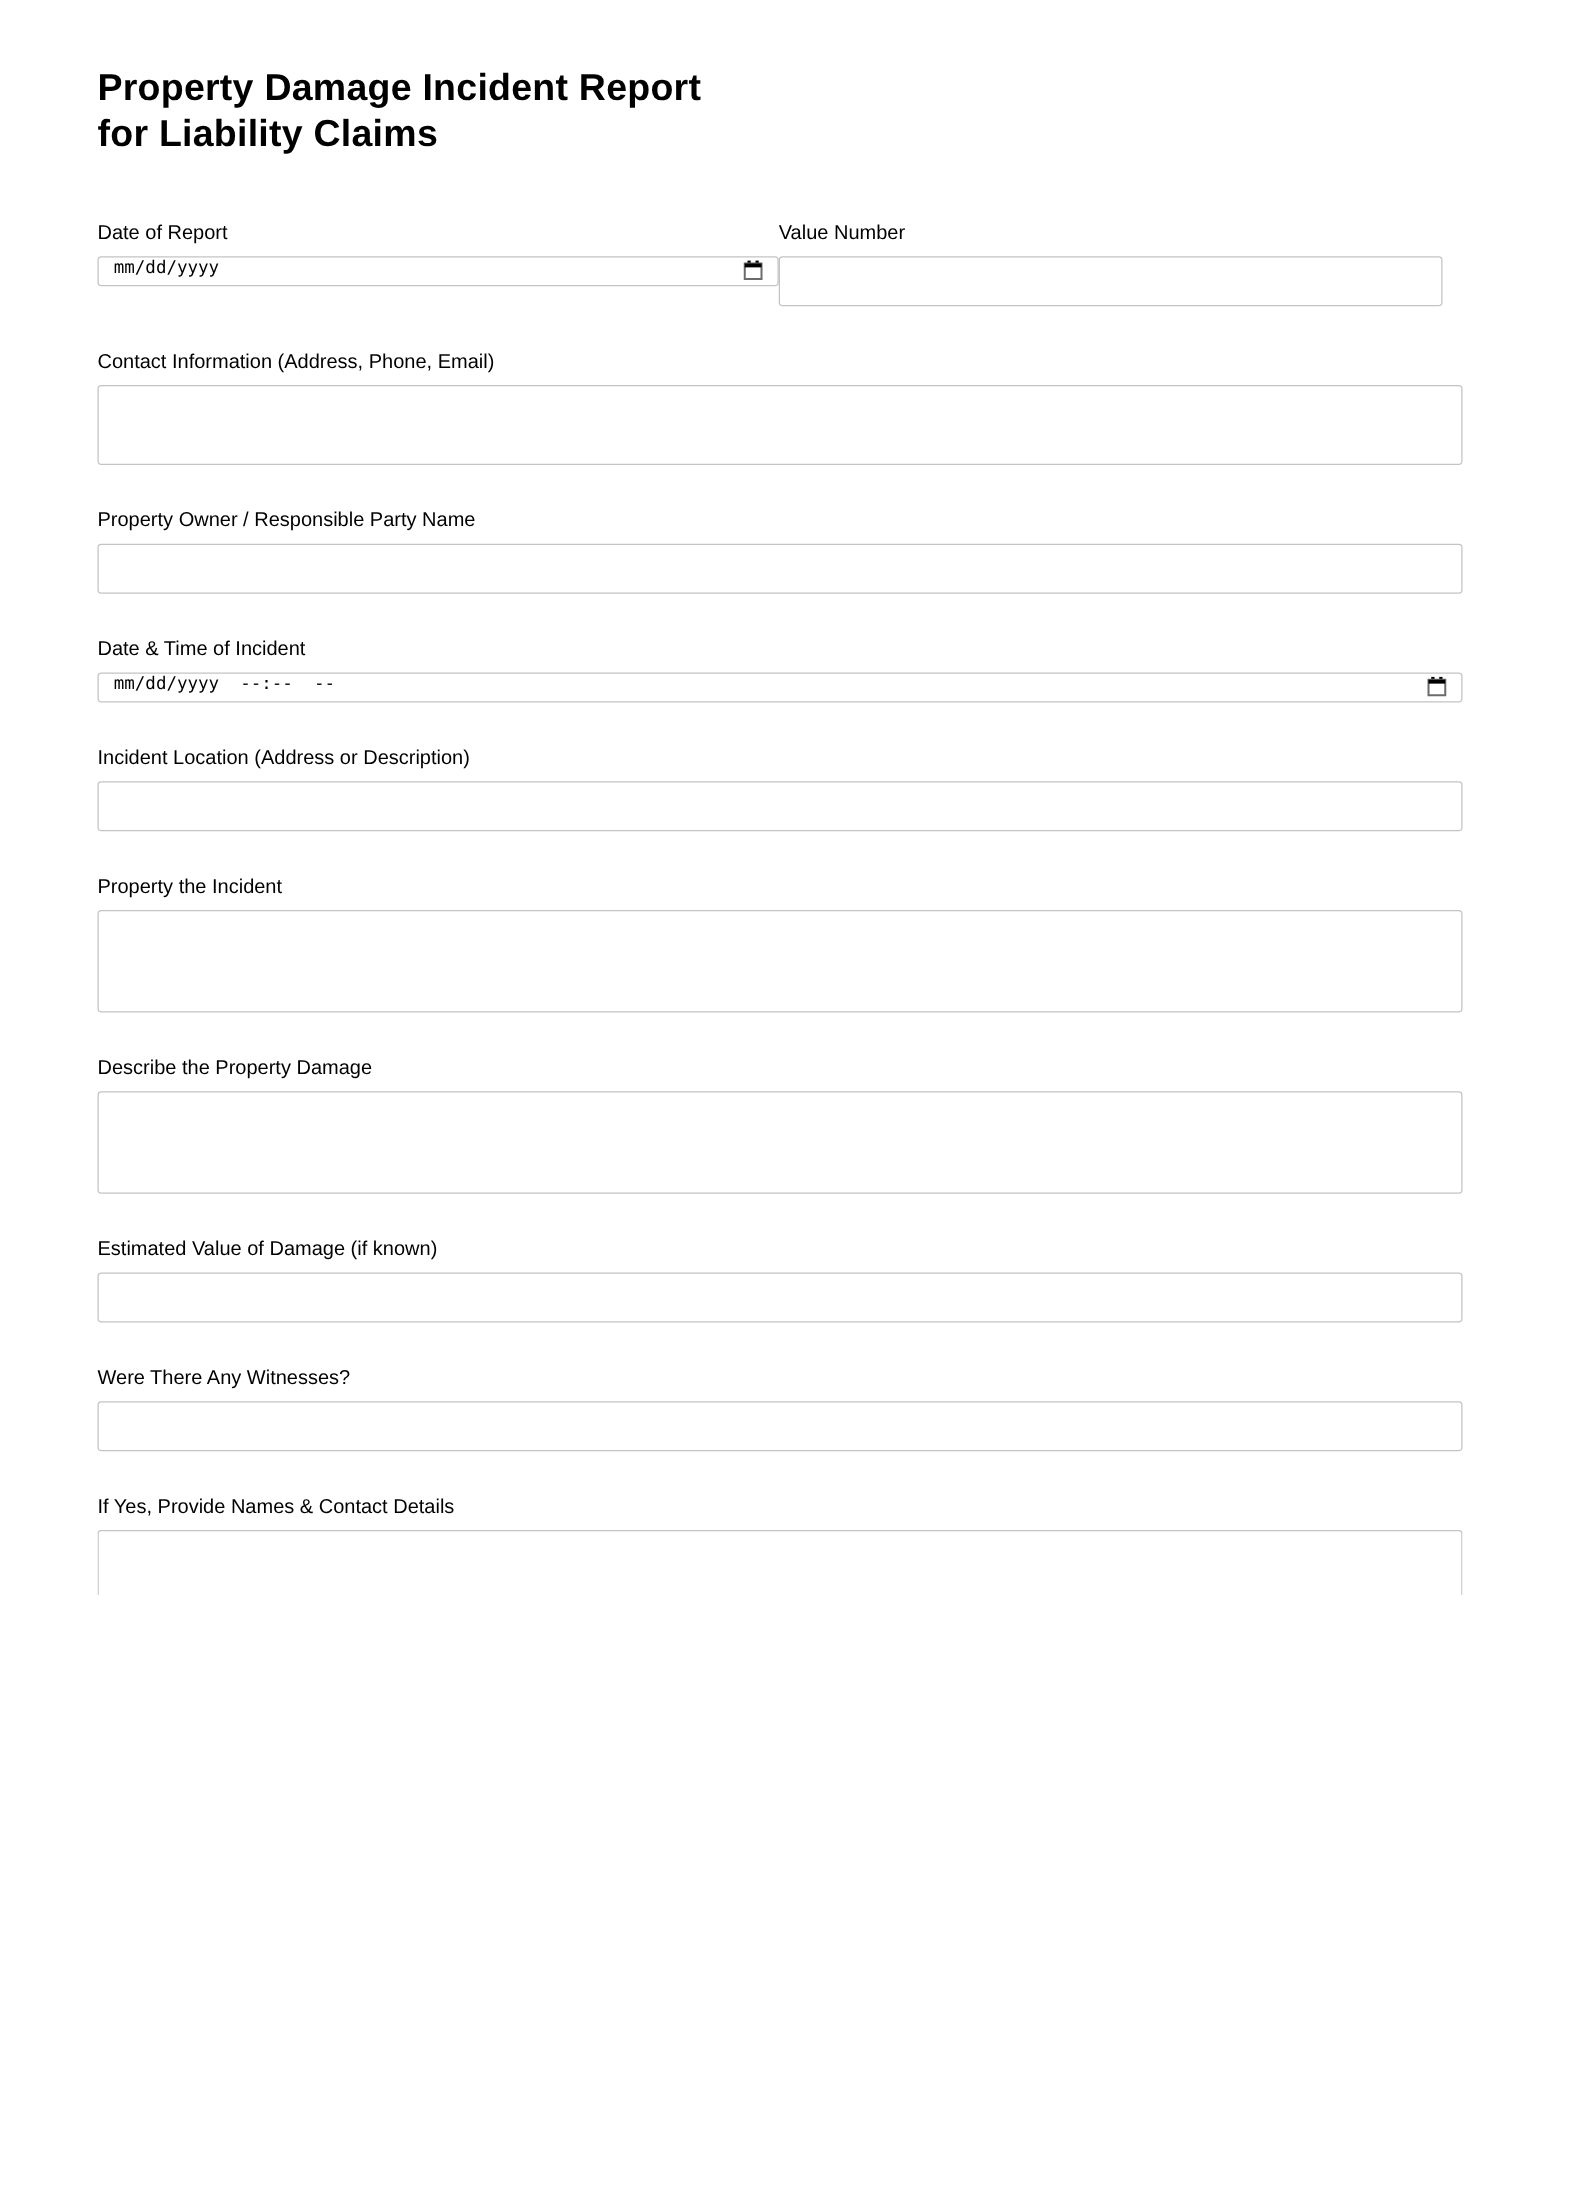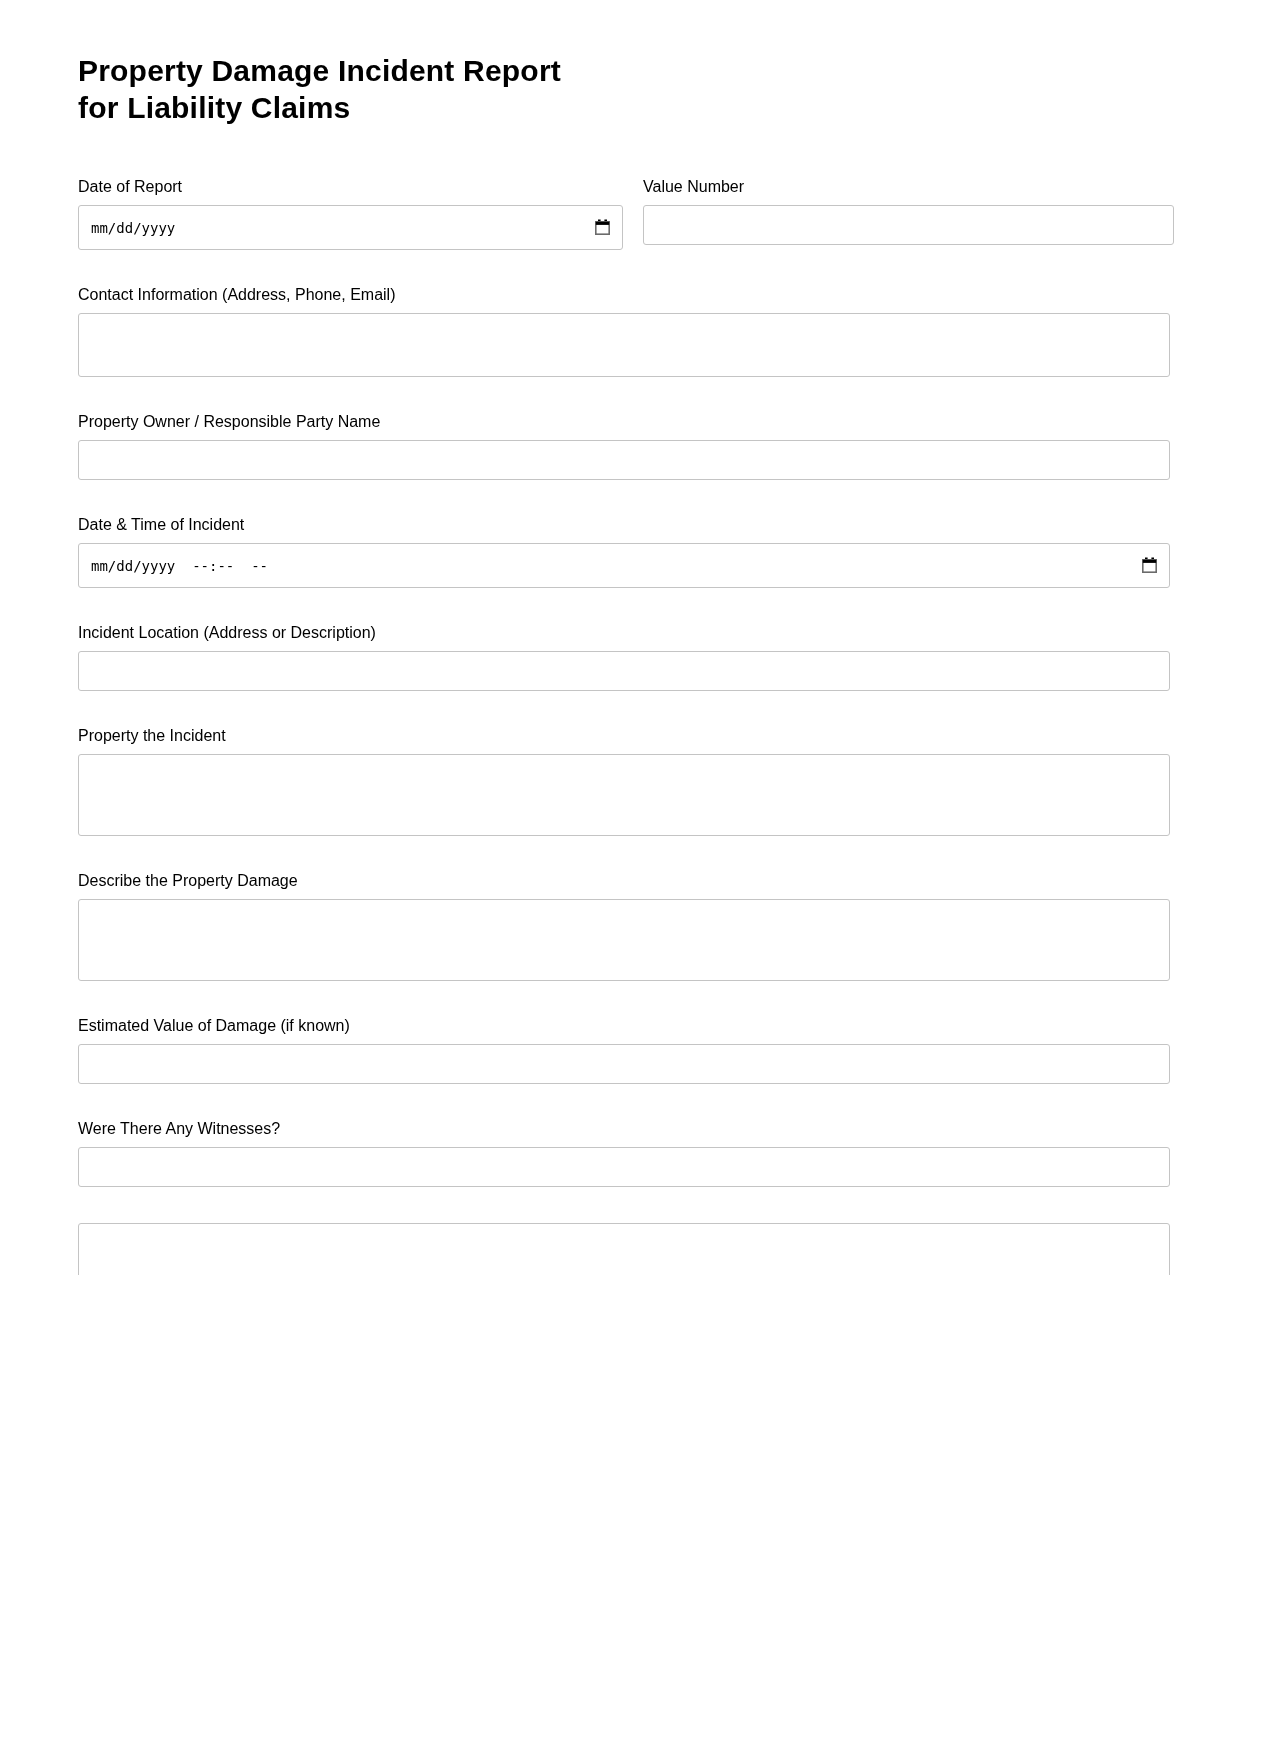--- a/index.html
+++ b/index.html
@@ -60,29 +60,28 @@
     color: #000;
     resize: none;
     outline: none;
     display: block;
   }
   .ta-medium { height: 64px; }
   .ta-large  { height: 82px; }
   .row-two-col {
     display: grid;
     grid-template-columns: 545px 531px;
-    column-gap: 20px;
+    column-gap: 0;
     margin-bottom: 36px;
   }
   .date-field {
     display: flex;
-    align-items: center;
     justify-content: space-between;
     width: 100%;
-    height: 45px;
+    height: 24px;
     border: 1px solid #c4c4c4;
     border-radius: 3px;
     background: #fff;
     padding: 0 10px 0 12px;
     cursor: text;
   }
   .mono-placeholder {
     font-family: "DejaVu Sans Mono", monospace;
     font-size: 14px;
     color: #000;
@@ -178,18 +177,19 @@
     <label class="field-label">Estimated Value of Damage (if known)</label>
     <input class="text-input" type="text" value="" style="">
   </div>
 
   <div class="field">
     <label class="field-label">Were There Any Witnesses?</label>
     <input class="text-input" type="text" value="" style="">
   </div>
 
   <div class="field">
+    <label class="field-label">If Yes, Provide Names &amp; Contact Details</label>
     <div class="clip-wrap">
       <textarea class="text-area" style=""></textarea>
     </div>
   </div>
 
 </div>
 
 </body></html>

